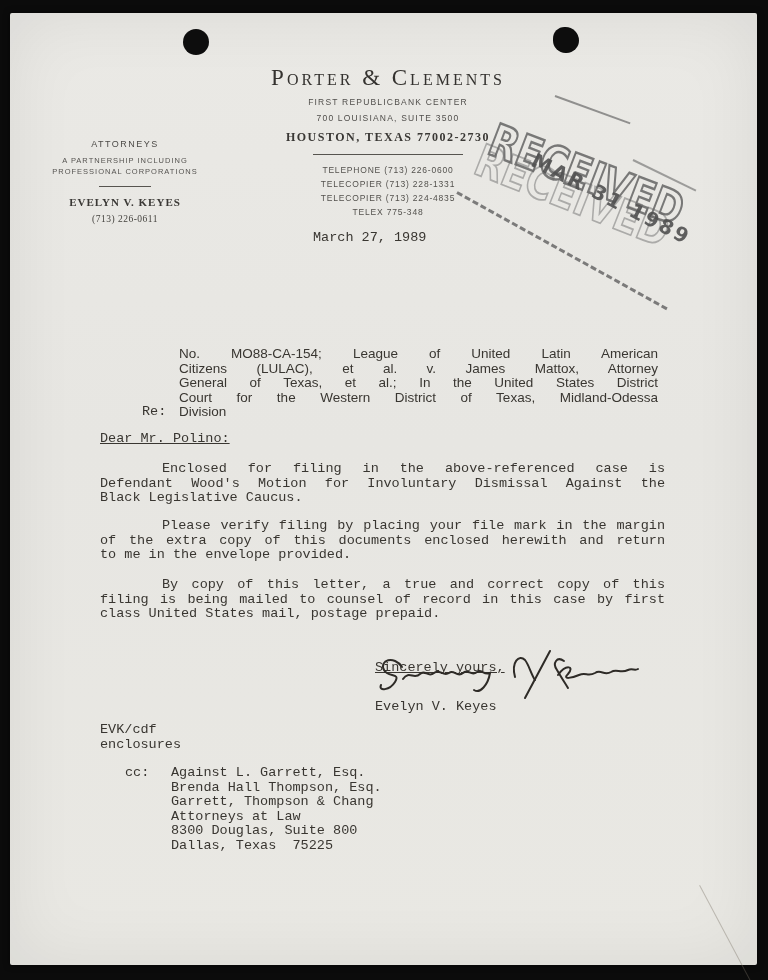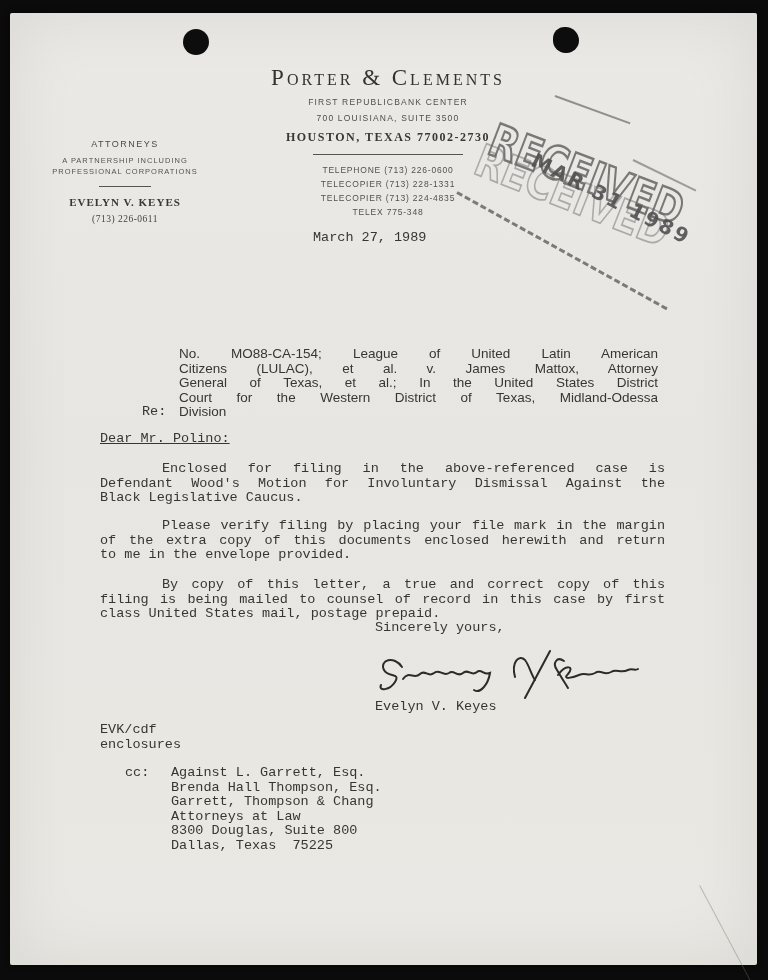--- a/index.html
+++ b/index.html
@@ -135,21 +135,21 @@
     font-family:Liberation Sans, sans-serif;
     font-size:13.5px;line-height:14.5px;color:#393631;}
   .re-lines > div{white-space:pre;}
   .re-lines > div.just{white-space:normal;text-align:justify;text-align-last:justify;}
 
   .salutation{left:90px;top:419px;text-decoration:underline;}
   .para{width:565px;left:90px;}
   .p1{top:449px;}
   .p2{top:506px;}
   .p3{top:565px;}
-  .closing{left:365px;top:608px;}
+  .closing{left:365px;top:648px;text-decoration:underline;}
   .sig-svg{position:absolute;left:362px;top:634px;}
   .sig-name{left:365px;top:687px;}
   .initials-line{left:90px;top:710px;}
   .enclosures-line{left:90px;top:725px;}
   .cc-row{position:absolute;left:90px;top:753px;display:flex;margin-left:25px;}
   .cc-label{
     font-family:"Liberation Mono","DejaVu Sans Mono",monospace;
     font-size:13.5px;line-height:14.6px;color:#393631;width:46px;flex:none;
   }
   .cc-lines{font-family:"Liberation Mono","DejaVu Sans Mono",monospace;

